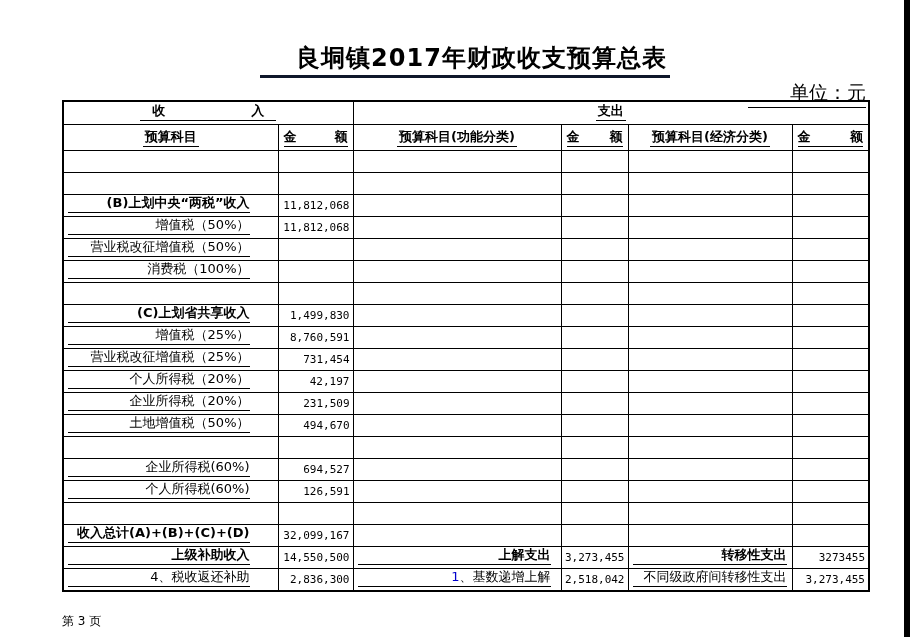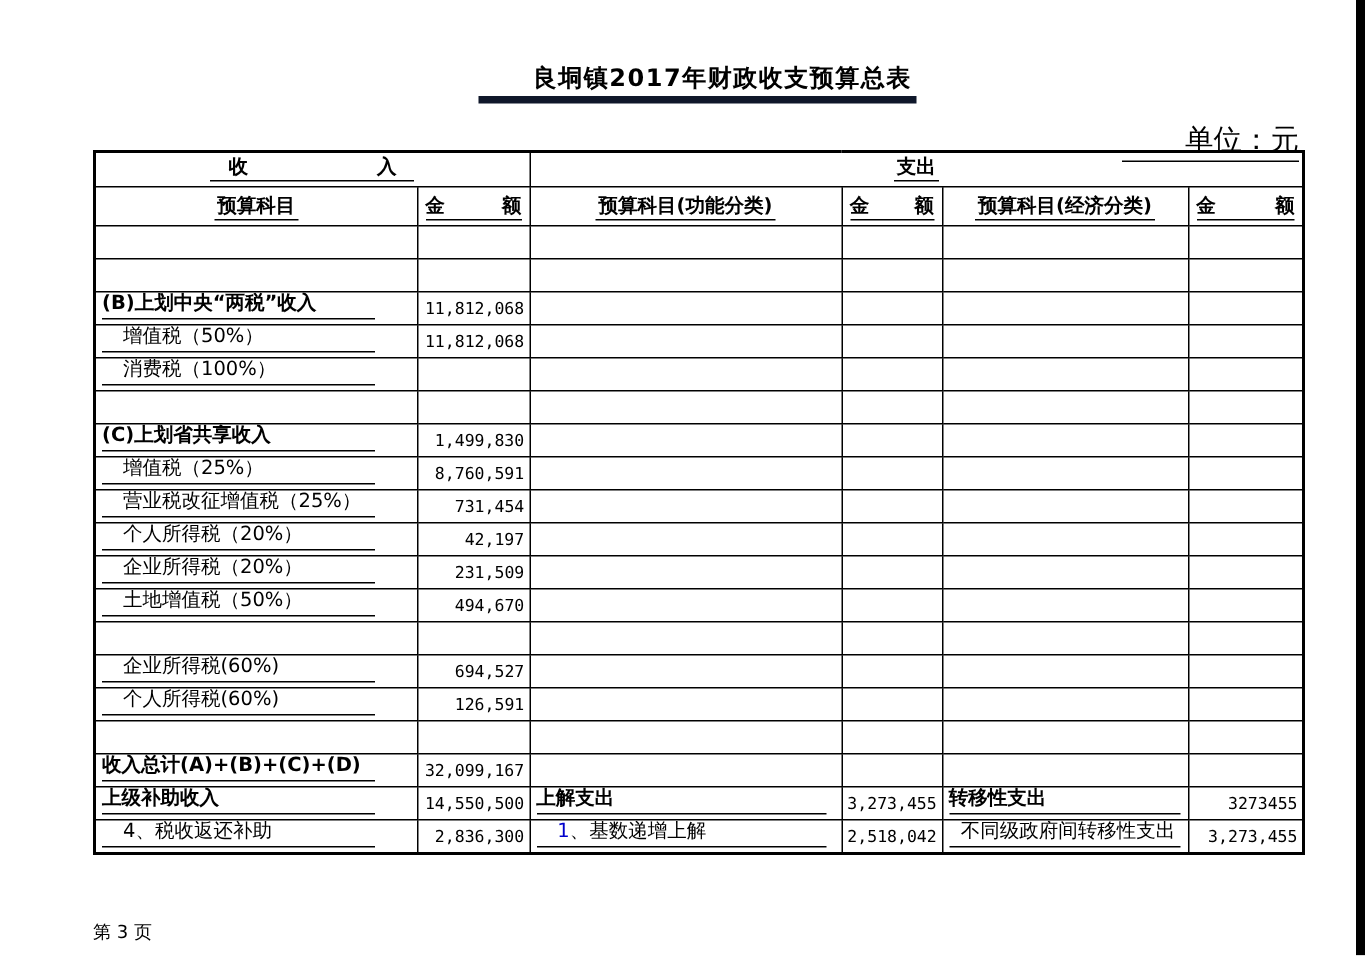--- a/index.html
+++ b/index.html
@@ -1,22 +1,22 @@
 <!DOCTYPE html>
 <html style="--blue: #0000cc;"><head>
 <meta charset="utf-8">
 <style>
   html,body {margin:0; padding:0; background:#ffffff;}
   .page {position:relative; width:910px; height:637px; background:#fff; color:#000;
          font-family:"DejaVu Sans","Liberation Sans",sans-serif; overflow:hidden;}
   .edge-bar {position:absolute; top:0; right:0; width:6px; height:637px; background:#000;}
 
   .title-wrap {position:absolute; top:42px; left:62px; width:806px; text-align:center;}
-  .title-inner {display:inline-block; border-bottom:5px solid #0f172a;
-                padding:0 3px 1px 36px; font-size:16px; font-weight:bold; letter-spacing:1px;}
+  .title-inner {display:inline-block; border-bottom:3px solid #0f172a;
+                padding:0 3px 1px 36px; font-size:24px; font-weight:bold; letter-spacing:1px;}
 
   .unit-note {position:absolute; top:80px; right:44px; width:118px; text-align:right;
               font-size:19px; border-bottom:1px solid #000; padding-bottom:1px;}
 
   table.budget {position:absolute; left:62px; top:100px; width:806px;
                 border-collapse:collapse; table-layout:fixed; border:2px solid #000;}
   .budget th, .budget td {border:1px solid #000; vertical-align:bottom;
                 overflow:hidden; white-space:nowrap;}
   thead tr.r1 {height:22px;}
   thead tr.r2 {height:26px;}
@@ -24,21 +24,21 @@
 
   th {font-weight:bold; font-size:13px; padding:0 0 3px 0; text-align:center;}
   .sec-in {display:inline-flex; gap:86px; border-bottom:1px solid #000; padding:0 12px;}
   .u {display:inline-block; border-bottom:1px solid #000; padding:0 2px;}
   th.amt-h {padding:0 5px 3px 5px;}
   .pair {display:flex; justify-content:space-between; border-bottom:1px solid #000;}
 
   td.lbl-cell {padding:0 0 3px 4px; font-size:13px; text-align:left;}
   td.num-cell {padding:0 3px 4px 0; text-align:right; font-size:11px;
                font-family:"DejaVu Sans Mono","Liberation Mono",monospace;}
-  .lbl {display:block; border-bottom:1px solid #000; line-height:16px; padding-bottom:1px;}
+  .lbl {display:block; border-bottom:1px solid #000; line-height:16px; padding-bottom:1px;text-align:right;}
   td.c1 .lbl {margin-right:28px;}
   td.c3 .lbl {margin-right:10px;}
   td.c5 .lbl {margin-right:5px;}
   .lbl.bold {font-weight:bold;}
   .lbl.item {padding-left:14px;}
   td.c5 .lbl.item {padding-left:8px;}
   .blue {color:var(--blue,#0000cc);}
 
   .footer {position:absolute; top:613px; left:62px; width:806px; text-align:left; font-size:12px;}
 </style>
@@ -136,20 +136,30 @@
             <span class="lbl item">增值税（50%）</span>
           </td>
           <td class="num-cell c2">11,812,068</td>
           <td class="lbl-cell c3"></td>
           <td class="num-cell c4"></td>
           <td class="lbl-cell c5"></td>
           <td class="num-cell c6"></td>
         </tr>
         <tr>
           <td class="lbl-cell c1">
+            <span class="lbl item">营业税改征增值税（50%）</span>
+          </td>
+          <td class="num-cell c2"></td>
+          <td class="lbl-cell c3"></td>
+          <td class="num-cell c4"></td>
+          <td class="lbl-cell c5"></td>
+          <td class="num-cell c6"></td>
+        </tr>
+        <tr>
+          <td class="lbl-cell c1">
             <span class="lbl item">消费税（100%）</span>
           </td>
           <td class="num-cell c2"></td>
           <td class="lbl-cell c3"></td>
           <td class="num-cell c4"></td>
           <td class="lbl-cell c5"></td>
           <td class="num-cell c6"></td>
         </tr>
         <tr>
           <td class="lbl-cell c1"></td>

